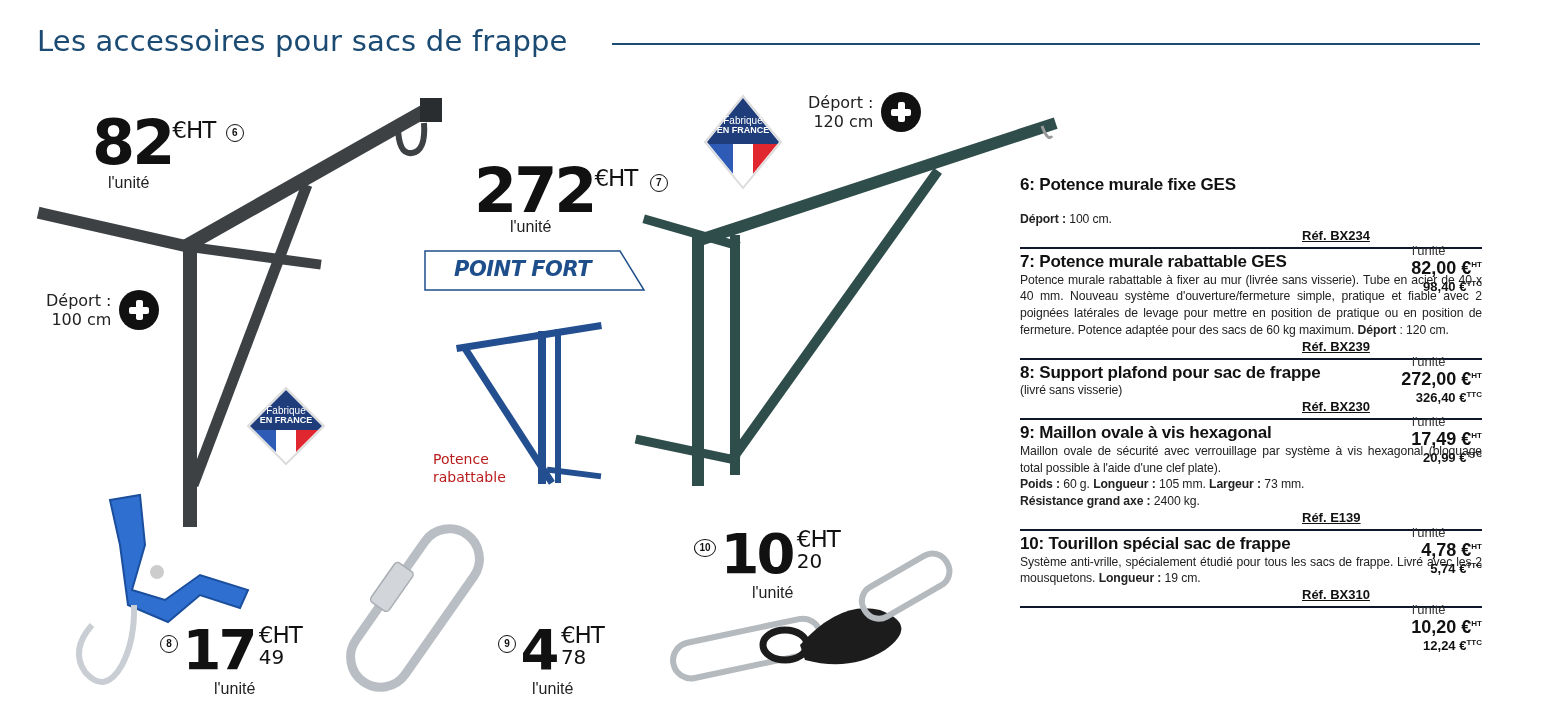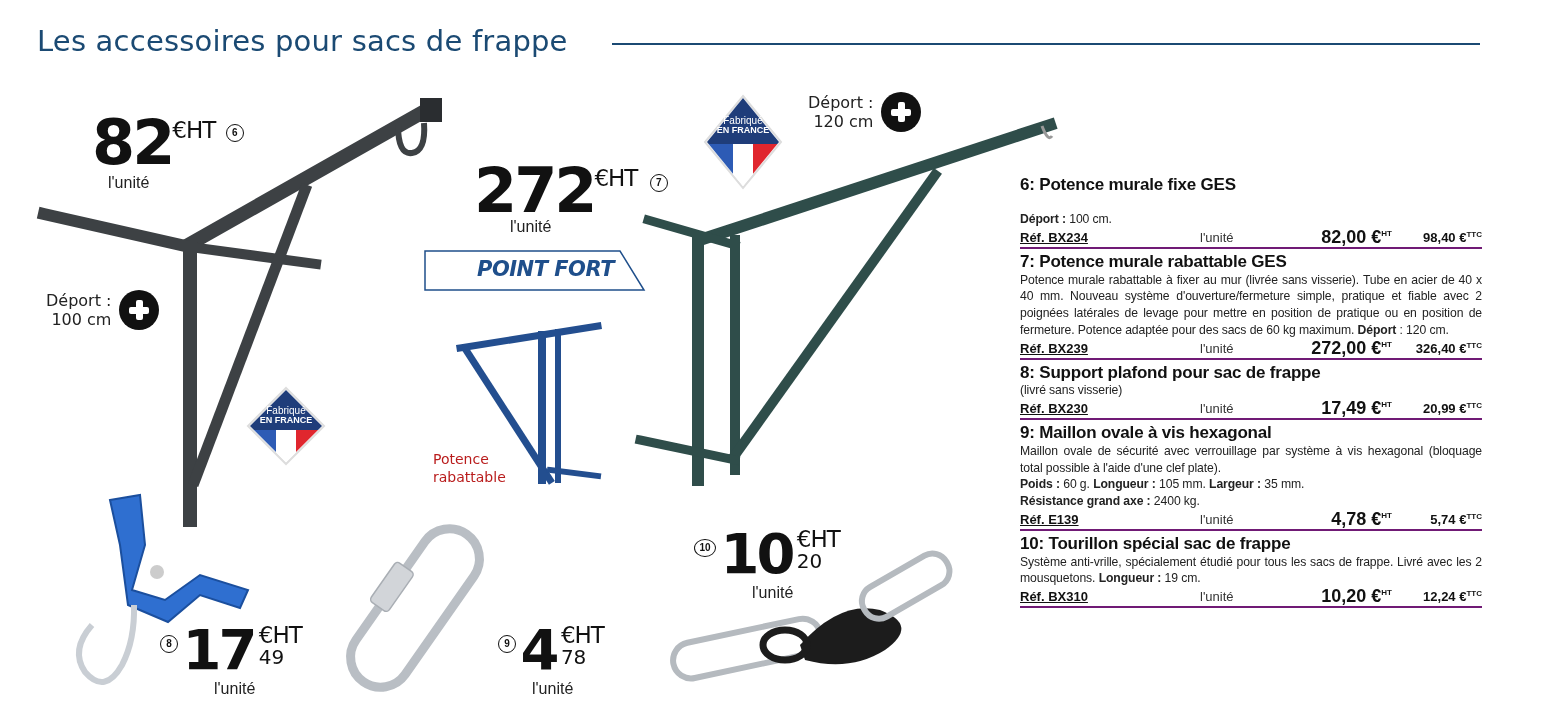--- a/index.html
+++ b/index.html
@@ -18,30 +18,30 @@
 
   .deport { position: absolute; display: flex; align-items: center; gap: 8px; font-family: "DejaVu Sans", sans-serif; font-size: 16px; line-height: 1.2; text-align: right; color: #222; }
   .plus-btn { width: 40px; height: 40px; border-radius: 50%; background: #111; position: relative; flex: none; }
   .plus-btn::before, .plus-btn::after { content: ""; position: absolute; background: #fff; border-radius: 2px; }
   .plus-btn::before { width: 20px; height: 7px; left: 10px; top: 16.5px; }
   .plus-btn::after { width: 7px; height: 20px; left: 16.5px; top: 10px; }
 
   .badge-fr { position: absolute; width: 80px; height: 80px; }
 
   .point-fort { position: absolute; left: 424px; top: 250px; width: 220px; height: 40px; }
-  .point-fort span { position: absolute; left: 30px; top: 7px; font-family: "DejaVu Sans", sans-serif; font-weight: bold; font-style: italic; font-size: 21px; color: #1f4f8b; letter-spacing: -0.5px; white-space: nowrap; margin-left: 23px; }
+  .point-fort span { position: absolute; left: 30px; top: 7px; font-family: "DejaVu Sans", sans-serif; font-weight: bold; font-style: italic; font-size: 21px; color: #1f4f8b; letter-spacing: -0.5px; white-space: nowrap; }
 
   .caption { position: absolute; font-family: "DejaVu Sans", sans-serif; font-size: 14px; color: #b91c1c; line-height: 1.3; }
 
   .spec-col { position: absolute; left: 1020px; top: 175px; width: 462px; }
   .spec { margin-bottom: 3px; }
   .spec h2 { font-family: "Liberation Sans", sans-serif; font-weight: bold; font-size: 17px; color: #111; line-height: 1.15; letter-spacing: -0.2px; }
   .spec p { font-family: "Liberation Sans", sans-serif; font-size: 12.2px; line-height: 16.8px; color: #222; text-align: justify; letter-spacing: -0.1px; }
   .spec p b { font-weight: bold; }
-  .ref-row { display: flex; align-items: center; border-bottom: 2px solid #701a75; height: 21px; font-family: "Liberation Sans", sans-serif; }
+  .ref-row { display: flex; align-items: flex-end; border-bottom: 2px solid #0f172a; height: 21px; font-family: "Liberation Sans", sans-serif; flex-direction: column; }
   .ref-row .ref { font-weight: bold; font-size: 13px; width: 180px; text-decoration: underline; }
   .ref-row .runit { font-size: 13px; color: #333; width: 70px; }
   .ref-row .ht { font-weight: bold; font-size: 18px; width: 122px; text-align: right; white-space: nowrap; }
   .ref-row .ttc { font-weight: bold; font-size: 13px; flex: 1; text-align: right; white-space: nowrap; }
   .ref-row sup { font-size: 8px; vertical-align: super; }
 
   svg.prod { position: absolute; overflow: visible; }
 </style>
 </head>
 <body>
@@ -245,21 +245,21 @@
     <div class="ref-row">
       <span class="ref">Réf. BX230</span>
       <span class="runit">l'unité</span>
       <span class="ht"><span>17,49 €</span><sup>HT</sup></span>
       <span class="ttc"><span>20,99 €</span><sup>TTC</sup></span>
     </div>
   </div>
 
   <div class="spec">
     <h2>9: Maillon ovale à vis hexagonal</h2>
-    <p><span>Maillon ovale de sécurité avec verrouillage par système à vis hexagonal (bloquage total possible à l'aide d'une clef plate).</span><br><b>Poids :</b><span> 60 g. </span><b>Longueur :</b><span> 105 mm. </span><b>Largeur :</b><span> 35 mm.</span><br><b>Résistance grand axe :</b><span> 2400 kg.</span></p>
+    <p><span>Maillon ovale de sécurité avec verrouillage par système à vis hexagonal (bloquage total possible à l'aide d'une clef plate).</span><br><b>Poids :</b><span> 60 g. </span><b>Longueur :</b><span> 105 mm. </span><b>Largeur :</b><span> 73 mm.</span><br><b>Résistance grand axe :</b><span> 2400 kg.</span></p>
     <div class="ref-row">
       <span class="ref">Réf. E139</span>
       <span class="runit">l'unité</span>
       <span class="ht"><span>4,78 €</span><sup>HT</sup></span>
       <span class="ttc"><span>5,74 €</span><sup>TTC</sup></span>
     </div>
   </div>
 
   <div class="spec">
     <h2>10: Tourillon spécial sac de frappe</h2>

